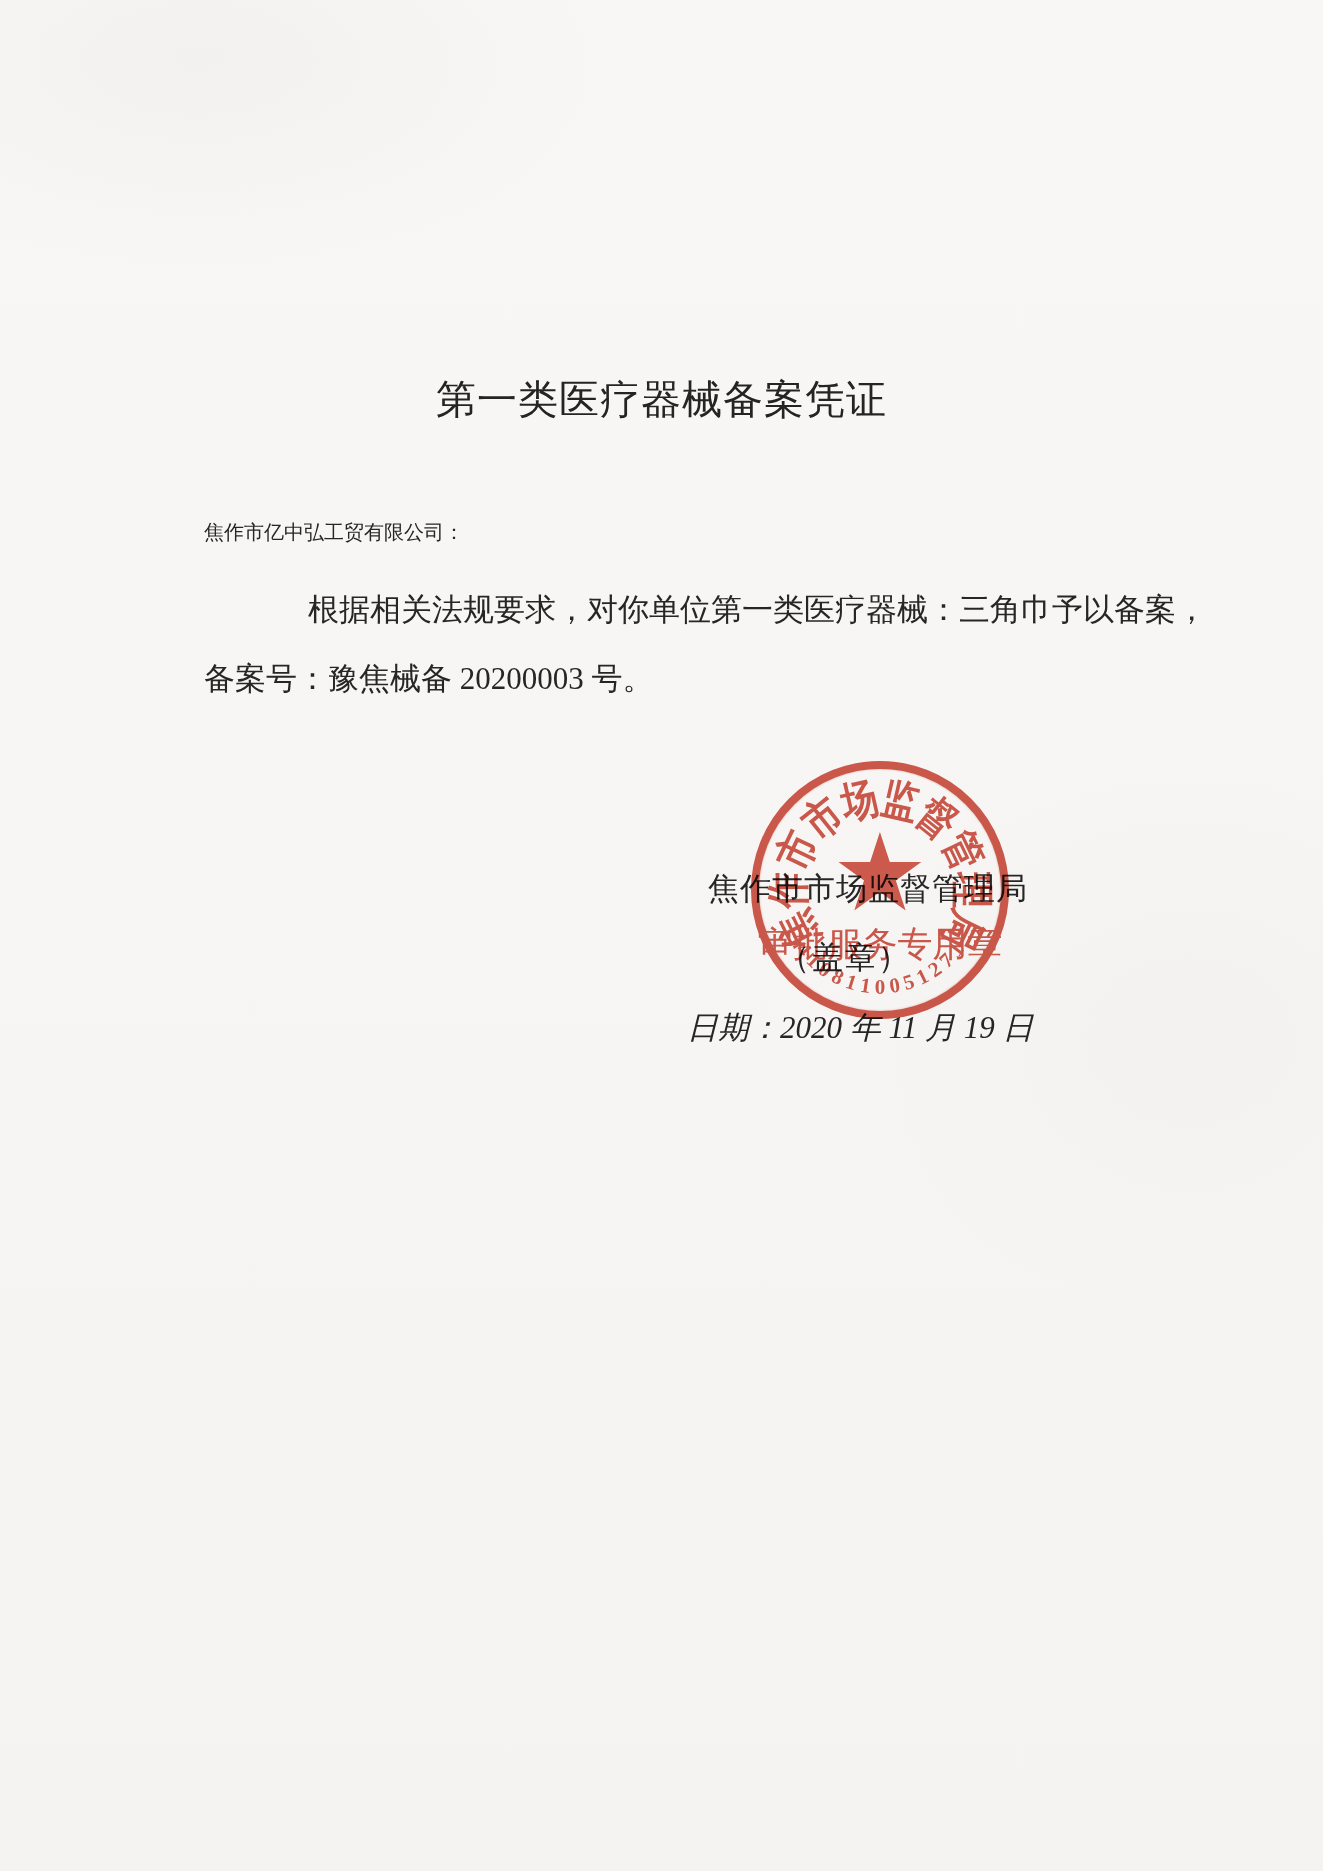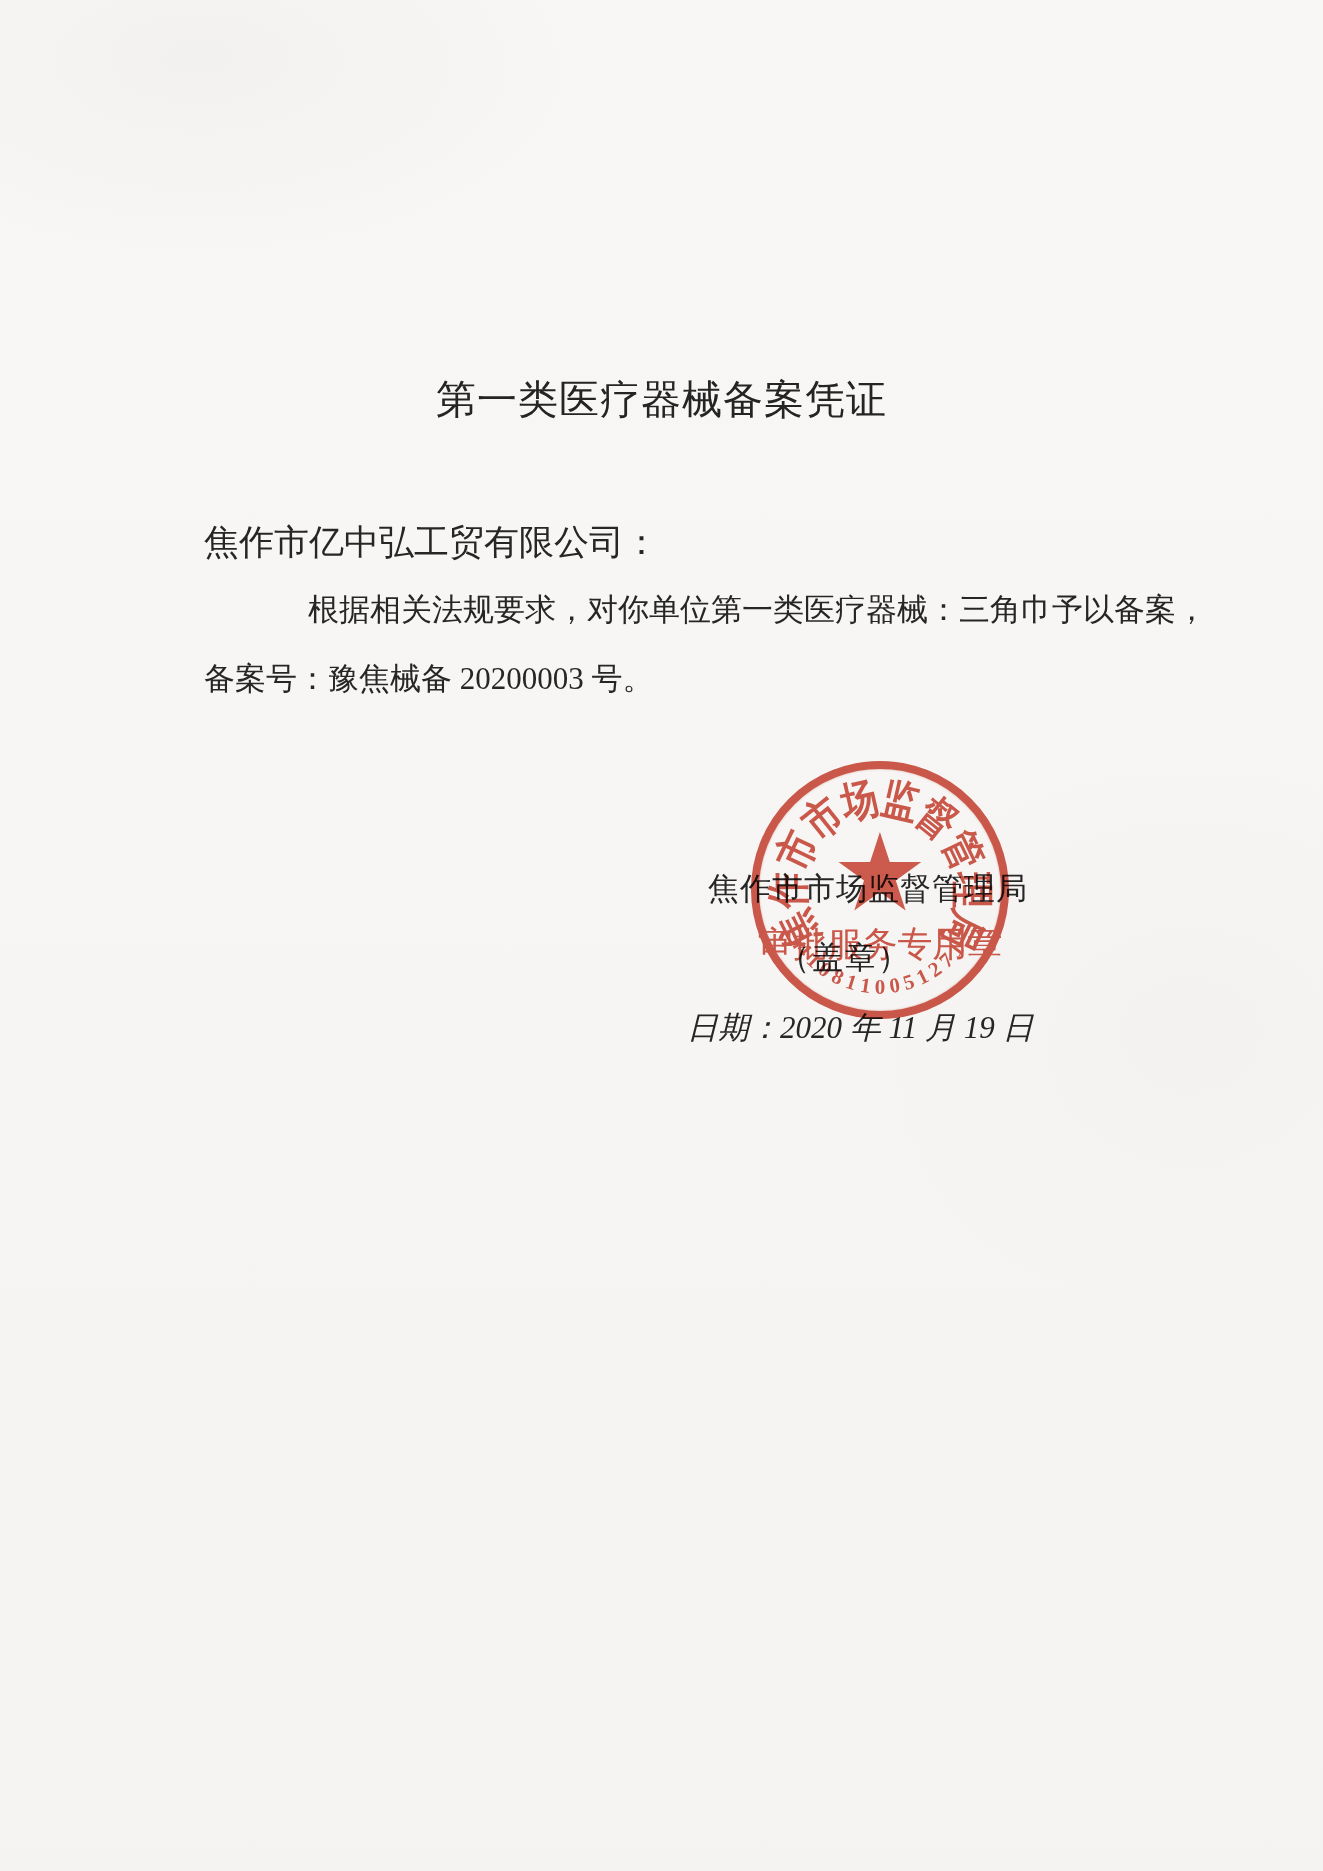--- a/index.html
+++ b/index.html
@@ -27,21 +27,21 @@
     top: 372px;
     left: 0;
     width: 100%;
     text-align: center;
     font-size: 40px;
     letter-spacing: 1px;
     color: #242424;
     white-space: nowrap;
     position: absolute;
   }
-  .recipient { top: 519px; left: 204px; font-size: 35px; }
+  .recipient { top: 519px; left: 204px; font-size: 20px; }
   .body-1    { top: 589px; left: 264px; font-size: 31px; margin-left: 44px; }
   .body-2    { top: 658px; left: 204px; font-size: 31px; }
 
   .issuer-name { top: 868px; left: 700px; font-size: 31px; letter-spacing: 1px; margin-left: 8px; }
   .seal-note   { top: 937px; left: 779px; font-size: 31px; letter-spacing: 2px; }
   .date-line   { top: 1007px; left: 687px; font-size: 31px; font-style: italic; }
 
   
   .stamp {
     position: absolute;

